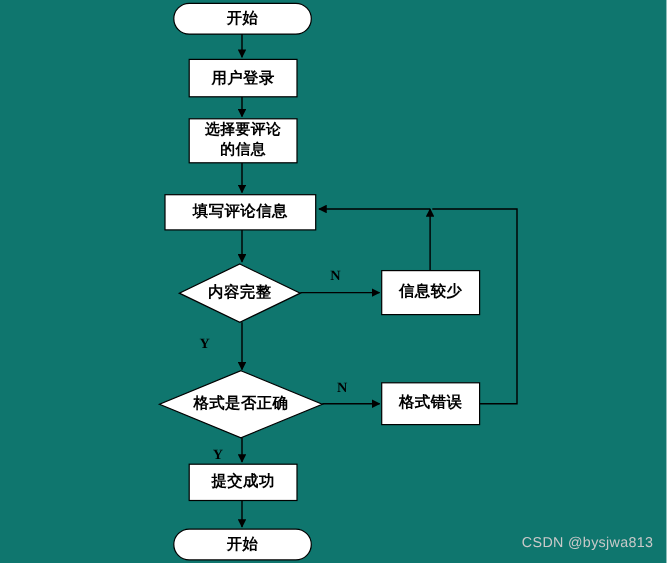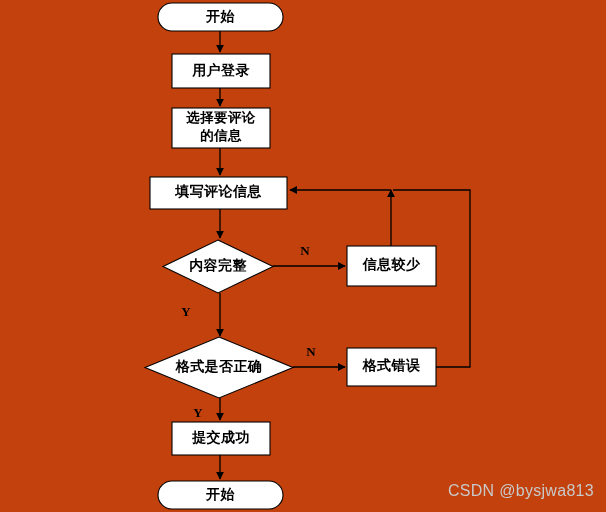--- a/index.html
+++ b/index.html
@@ -7,21 +7,21 @@
     padding: 0;
     background: #ffffff;
   }
   body {
     font-family: "Liberation Serif", "DejaVu Serif", serif;
   }
   #canvas {
     position: relative;
     width: 606px;
     height: 512px;
-    background: #c2410c;
+    background: #0f766e;
     overflow: hidden;
   }
   svg.flow {
     position: absolute;
     left: 0;
     top: 0;
     width: 606px;
     height: 512px;
   }
   .node-shape {
@@ -52,21 +52,21 @@
     font-weight: bold;
     fill: #000000;
     text-anchor: middle;
     dominant-baseline: middle;
   }
   .watermark {
     position: absolute;
     right: 12px;
     bottom: 12px;
     font-family: "Liberation Sans", "DejaVu Sans", sans-serif;
-    font-size: 16px;
+    font-size: 13px;
     color: #c9c9c9;
     letter-spacing: 0.3px;
     user-select: none;
   }
 </style>
 </head>
 <body>
 
 <div id="canvas">
 

